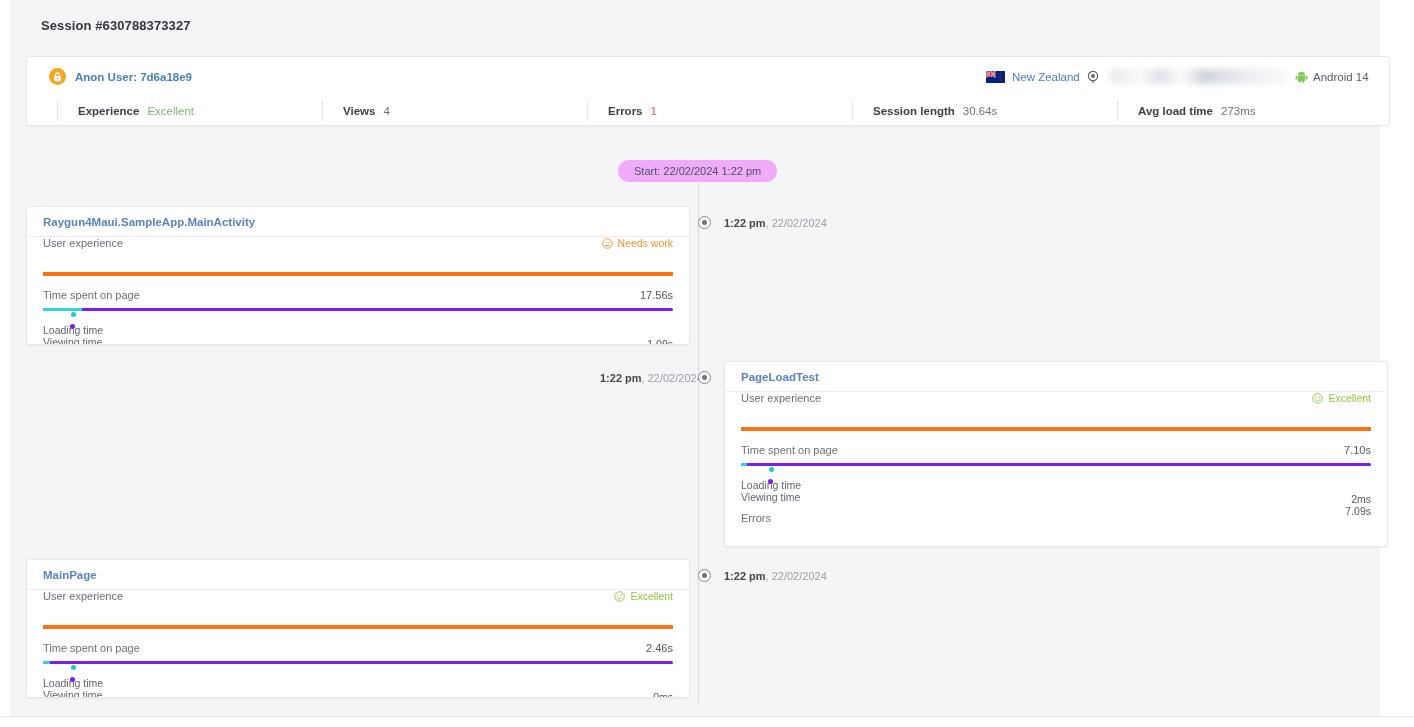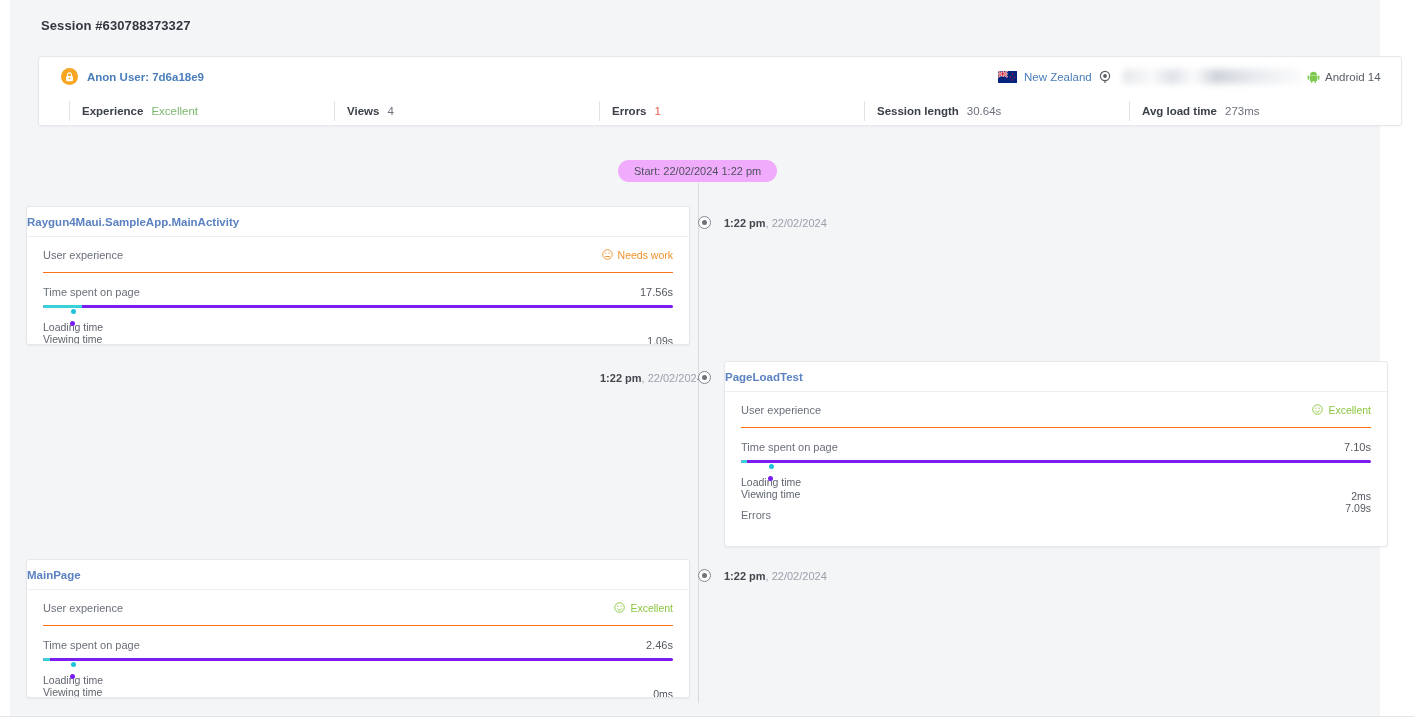--- a/index.html
+++ b/index.html
@@ -41,21 +41,21 @@
     left: 31px; top: 18px;
     font-size: 13px;
     font-weight: bold;
     color: #33373f;
     letter-spacing: .1px;
   }
 
   
   .summary-card {
     position: absolute;
-    left: 28px; top: 56px;
+    left: 16px; top: 56px;
     width: 1362px; height: 68px;
     background: #ffffff;
     border: 1px solid #e6e8ec;
     border-radius: 3px;
     box-shadow: 0 1px 2px rgba(16,24,40,.04);
   }
   .user-row {
     position: absolute;
     left: 0; top: 0; right: 0; height: 40px;
   }
@@ -125,21 +125,21 @@
   .metric {
     position: absolute;
     top: 4px;
     height: 20px;
     padding-left: 12px;
     border-left: 1px solid #dfe2e7;
     display: flex; align-items: center;
     white-space: nowrap;
   }
   .metric .m-label {
-    font-size: 11.5px; font-weight: bold; color: #3c4049;
+    font-size: 11.5px; font-weight: bold; color: #3c4049; margin-left: 8px;
   }
   .metric .m-value {
     font-size: 11.5px; margin-left: 8px; color: #6b707b;
   }
   .m-value.good { color: #7bb86f; }
   .m-value.bad  { color: #e2614c; }
 
   
   .timeline-line {
     position: absolute;
@@ -190,32 +190,32 @@
     border: 1px solid #e6e8ec;
     border-radius: 3px;
     box-shadow: 0 1px 2px rgba(16,24,40,.05);
     box-sizing: border-box;
     overflow: hidden;
   }
   .card-head {
     height: 29px;
     border-bottom: 1px solid #eceef1;
     display: flex; align-items: center;
-    padding: 0 0;
+    padding: 0 16px;
   }
   .card-title {
     font-size: 11.5px;
     color: #5b82c0;
     font-weight: bold;
   }
   .card-body { padding: 0 16px; }
   .row-ux {
     height: 35px;
-    display: flex; align-items: center; justify-content: space-between;
-    border-bottom: 1px solid #f97316;
+    display: flex; align-items: flex-start; justify-content: space-between;
+    border-bottom: 4px solid #f97316;
   }
   .row-ux .lbl { font-size: 11px; color: #6a6f79; }
   .badge {
     display: flex; align-items: center; gap: 5px;
     font-size: 10.5px;
   }
   .badge.excellent { color: #8cc63f; }
   .badge.needs     { color: #f0932f; }
   .badge svg { display:block; }
 

